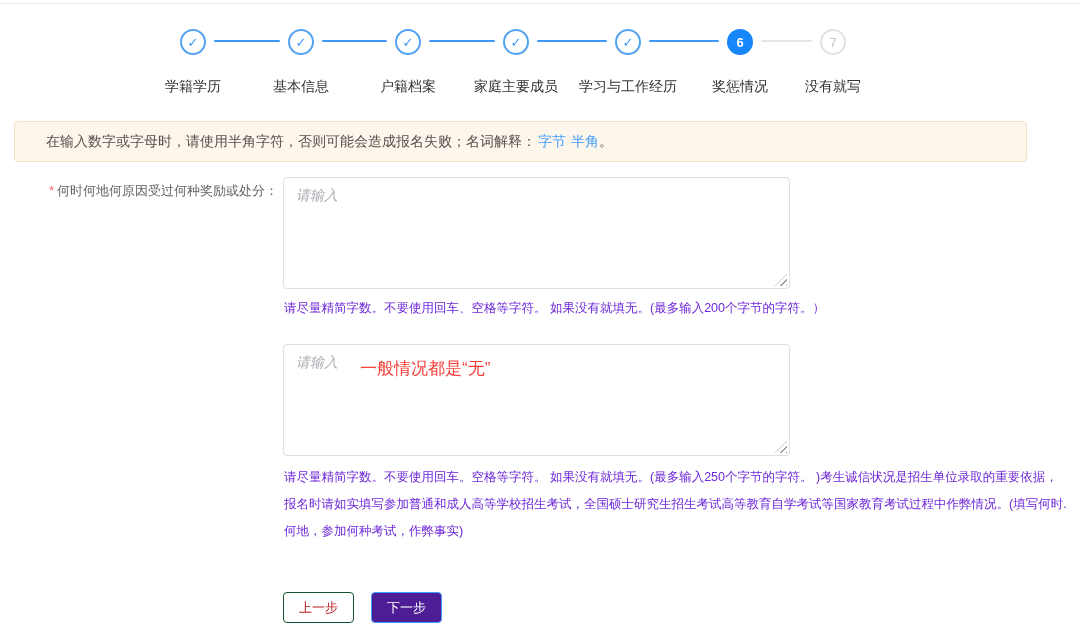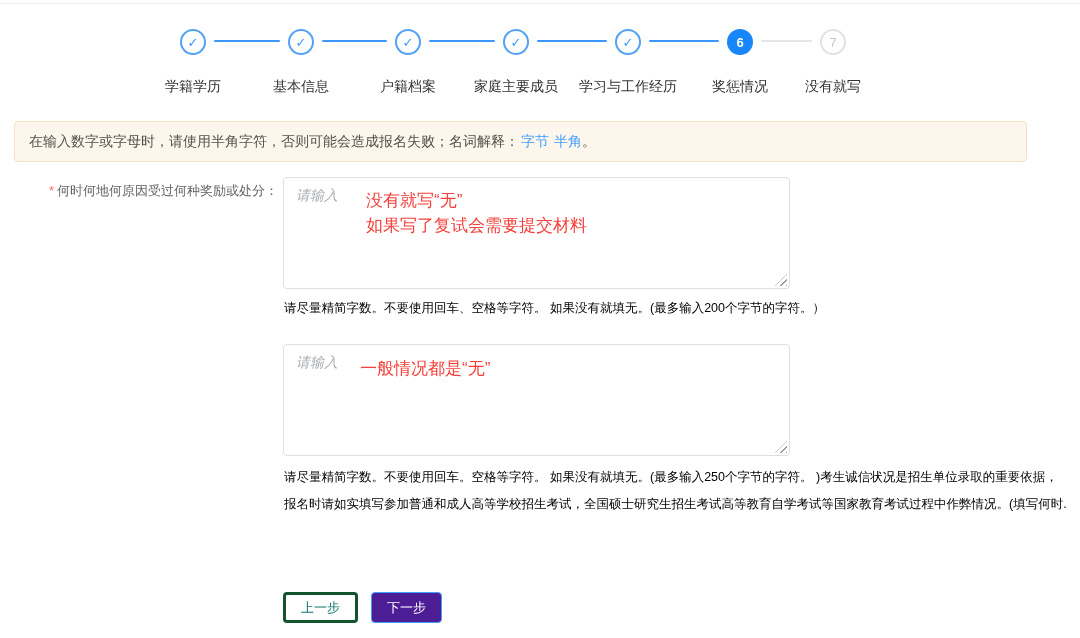--- a/index.html
+++ b/index.html
@@ -25,21 +25,21 @@
   }
   .circle.done { border:2px solid #53a2f3; color:#3d97f8; font-weight:bold; font-size:13px; }
   .circle.active { background:#1786f9; color:#fff; font-weight:bold; font-size:13px; border:none; }
   .circle.pending { border:2px solid #dfe2e8; color:#c3c8d2; font-size:13px; }
   .step-label { margin-top:23px; font-size:14px; color:#333; white-space:nowrap; }
 
   
   .banner {
     position:absolute; left:14px; top:121px; width:1013px; height:41px;
     background:#fdf6ec; border:1px solid #f3e3c2; border-radius:4px;
-    font-size:14px; color:#55504a; line-height:39px; padding-left:14px;
+    font-size:14px; color:#55504a; line-height:39px; padding-left:31px;
     white-space:nowrap;
   }
   .banner a { color:#409eff; text-decoration:none; cursor:pointer; }
   .banner a + a { margin-left:5px; }
   .banner a:first-of-type { margin-left:2px; }
 
   
   .field-label {
     position:absolute; left:0; width:278px; text-align:right;
     font-size:13px; color:#606266; white-space:nowrap;
@@ -57,31 +57,31 @@
     position:absolute; right:3px; bottom:3px; width:12px; height:12px;
     background:repeating-linear-gradient(315deg,#9b9b9b 0 1px,transparent 1px 4px);
     clip-path:polygon(100% 0,100% 100%,0 100%);
     cursor:nwse-resize;
   }
   .annotation {
     position:absolute; color:#f5413b; font-size:17px; line-height:25px;
     white-space:nowrap; pointer-events:none;
   }
   .helper {
-    position:absolute; left:284px; font-size:12.5px; color:#000000;
+    position:absolute; left:284px; font-size:12.5px; color:#6d28d9;
     line-height:27px; white-space:nowrap;
   }
 
   
   .btn {
     position:absolute; height:31px; min-width:63px; padding:0 15px;
     border-radius:4px; font-size:13px; cursor:pointer;
     font-family:"Liberation Sans","DejaVu Sans",sans-serif;
   }
-  .btn.prev { background:#fff; border:3px solid #14532d; color:#0f766e; }
+  .btn.prev { background:#fff; border:1px solid #14532d; color:#b91c1c; }
   .btn.next { background:#4c1d95; border:1px solid #409eff; color:#fff; }
 </style>
 </head>
 <body>
 
 <div class="screen">
 
   <div class="top-divider"></div>
 
   <div class="stepper">
@@ -140,36 +140,33 @@
     <span>在输入数字或字母时，请使用半角字符，否则可能会造成报名失败；名词解释：</span><a>字节</a><a>半角</a><span>。</span>
   </div>
 
   <div class="field-label" style="top:182px">
     <span class="req">*</span><span>何时何地何原因受过何种奖励或处分：</span>
   </div>
   <div class="ta-wrap" style="left:283px;top:177px">
     <textarea placeholder="请输入" style=""></textarea>
     <div class="resize-grip"></div>
   </div>
-  <div class="annotation" style="left:366px;top:188px">
-    <div>没有就写“无”</div>
-    <div>如果写了复试会需要提交材料</div>
-  </div>
   <div class="helper" style="top:295px">
     <div>请尽量精简字数。不要使用回车、空格等字符。 如果没有就填无。(最多输入200个字节的字符。）</div>
   </div>
 
   <div class="ta-wrap" style="left:283px;top:344px">
     <textarea placeholder="请输入" style=""></textarea>
     <div class="resize-grip"></div>
   </div>
   <div class="annotation" style="left:360px;top:356px">
     <div>一般情况都是“无”</div>
   </div>
   <div class="helper" style="top:464px">
     <div>请尽量精简字数。不要使用回车。空格等字符。 如果没有就填无。(最多输入250个字节的字符。 )考生诚信状况是招生单位录取的重要依据，</div>
     <div>报名时请如实填写参加普通和成人高等学校招生考试，全国硕士研究生招生考试高等教育自学考试等国家教育考试过程中作弊情况。(填写何时.</div>
+    <div>何地，参加何种考试，作弊事实)</div>
   </div>
 
   <button class="btn prev" style="left:283px;top:592px">上一步</button>
   <button class="btn next" style="left:371px;top:592px">下一步</button>
 
 </div>
 
 </body></html>

